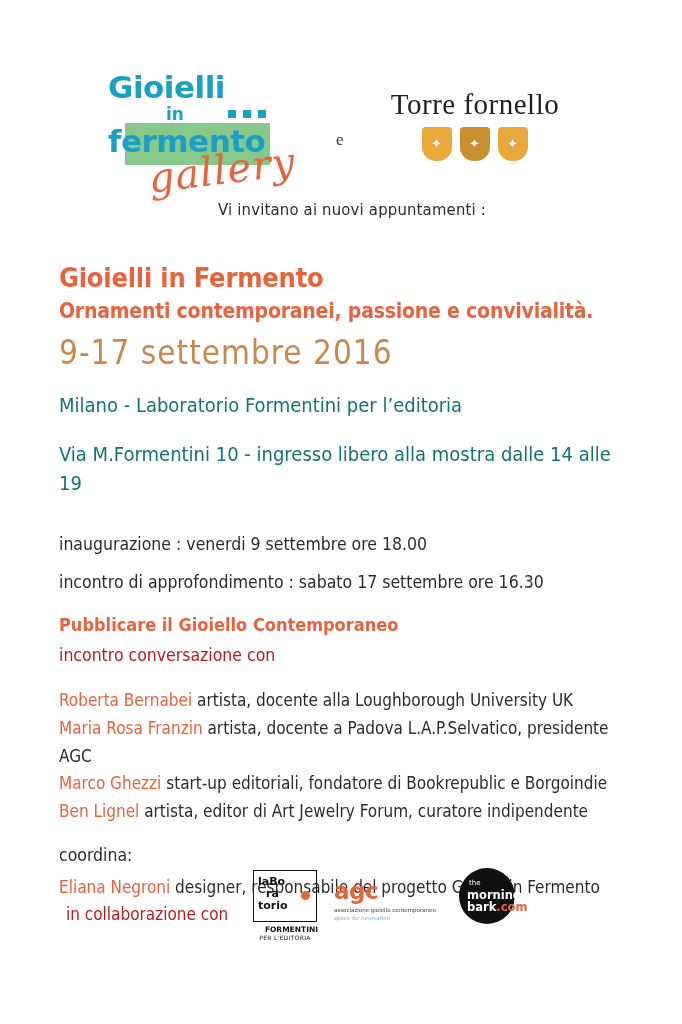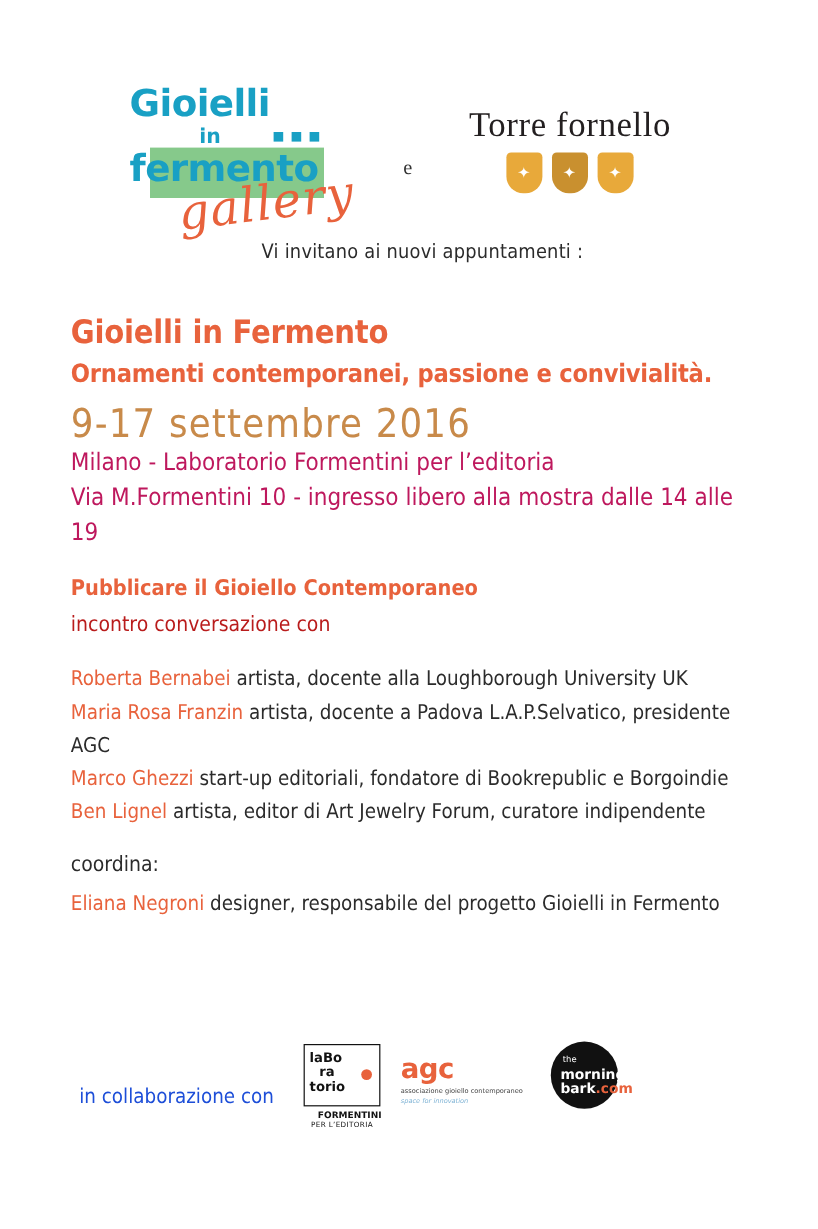--- a/index.html
+++ b/index.html
@@ -189,22 +189,22 @@
     font-family: "DejaVu Sans Condensed", "Liberation Sans", sans-serif;
     font-size: 33px;
     color: #c88a4a;
     margin-top: 10px;
     letter-spacing: 1px;
     line-height: 1.1;
   }
   .venue {
     font-family: "DejaVu Sans Condensed", "Liberation Sans", sans-serif;
     font-size: 20px;
-    color: #be185d;
-    margin-top: 0;
+    color: #0f766e;
+    margin-top: 20px;
     line-height: 1.45;
   }
 
   .times {
     margin-top: 36px;
   }
   .times .t-line {
     font-family: "DejaVu Sans Condensed", "Liberation Sans", sans-serif;
     font-size: 17.5px;
     color: #2b2b2b;
@@ -262,21 +262,21 @@
     top: 860px;
     width: 682px;
     height: 110px;
   }
   .collab-text {
     position: absolute;
     left: 66px;
     top: 44px;
     font-family: "DejaVu Sans Condensed", "Liberation Sans", sans-serif;
     font-size: 17px;
-    color: #1d4ed8;
+    color: #b91c1c;
   }
 
   
   .lab-logo {
     position: absolute;
     left: 252px;
     top: 10px;
     width: 66px;
     text-align: center;
   }
@@ -432,20 +432,24 @@
 </div>
 
 <div class="content">
 
   <div class="title-main">Gioielli in Fermento</div>
   <div class="title-sub">Ornamenti contemporanei, passione e convivialità.</div>
   <div class="dates">9-17 settembre 2016</div>
   <div class="venue">Milano - Laboratorio Formentini per l’editoria</div>
   <div class="venue">Via M.Formentini 10 - ingresso libero alla mostra dalle 14 alle 19</div>
 
+  <div class="times">
+    <div class="t-line">inaugurazione : venerdi 9 settembre ore 18.00</div>
+    <div class="t-line">incontro di approfondimento : sabato 17 settembre ore 16.30</div>
+  </div>
 
   <div class="section-title">Pubblicare il Gioiello Contemporaneo</div>
   <div class="section-sub">incontro conversazione con</div>
 
   <div class="speakers">
     <div class="speaker">
       <span class="nm">Roberta Bernabei</span>
       <span class="rl">artista, docente alla Loughborough University UK</span>
     </div>
     <div class="speaker">

